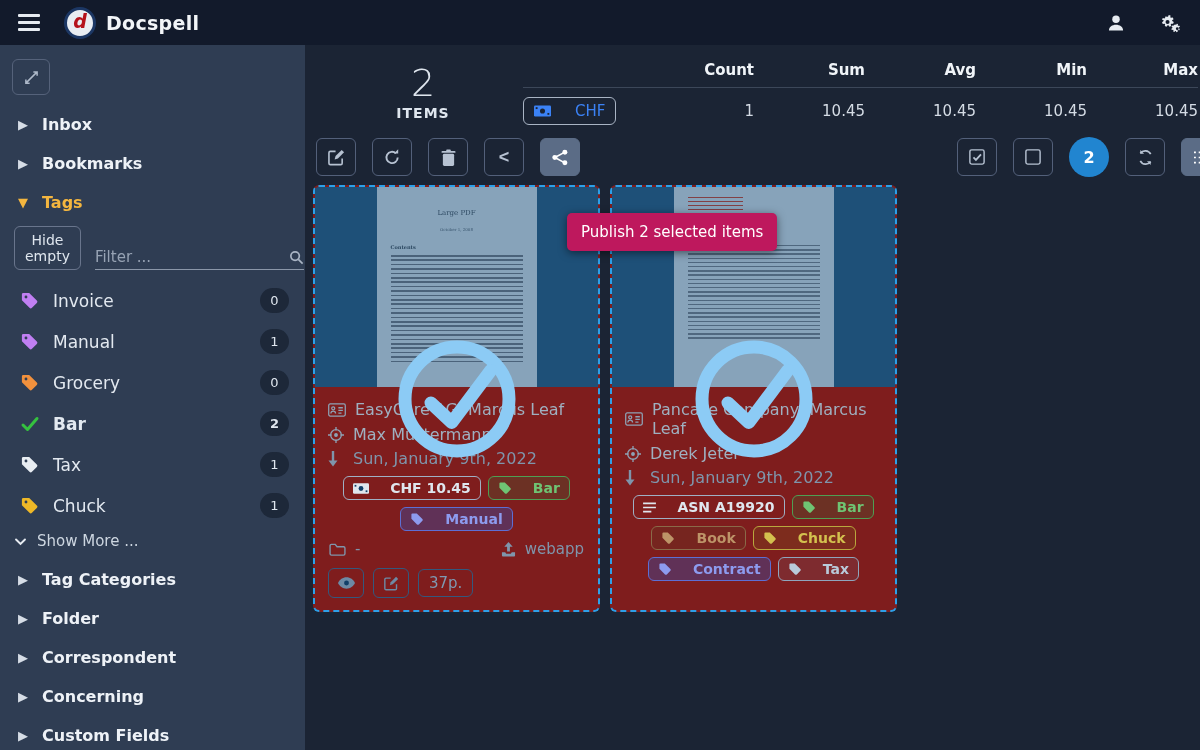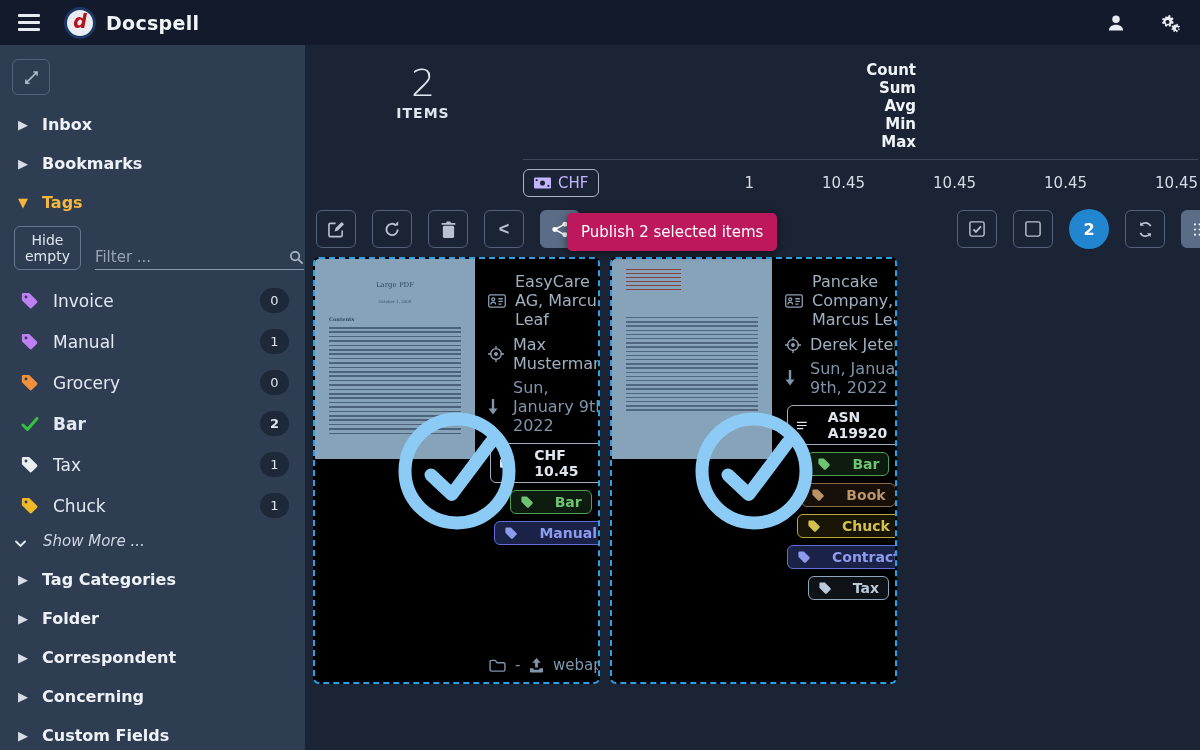--- a/index.html
+++ b/index.html
@@ -36,54 +36,54 @@
   .filter-wrap { flex:1; display:flex; align-items:center; border-bottom:1px solid #8b97a9; padding-bottom:3px; }
   .filter-input { flex:1; background:transparent; border:none; outline:none; color:#a3a3a3; font-size:15px; font-family:inherit; }
   .filter-input::placeholder { color:#97a3b4; }
   .search-icon { color:#aab5c5; display:inline-flex; }
 
   .tag-row { display:flex; align-items:center; padding:8px 16px 8px 20px; gap:13px; font-size:17px; color:#e3e9f0; cursor:pointer; }
   .tag-row .ticon { display:inline-flex; width:20px; }
   .tag-row.selected { font-weight:bold; }
   .tag-count { margin-left:auto; background:#1d2839; min-width:29px; height:25px; border-radius:13px;
     display:flex; align-items:center; justify-content:center; font-size:13px; color:#dfe6ee; }
-  .show-more { display:flex; align-items:flex-end; gap:16px; padding:6px 16px 10px 14px; font-size:15px; color:#cdd6e0; cursor:pointer;font-style:italic; }
+  .show-more { display:flex; align-items:center; gap:10px; padding:6px 16px 10px 14px; font-size:15px; color:#cdd6e0; cursor:pointer; }
 
   
   .stats-row { display:flex; padding:16px 26px 6px 50px; }
   .items-block { width:120px; text-align:center; padding-top:2px; }
   .items-count { font-size:38px; color:#dfe6ee; font-weight:300; line-height:1.1; }
   .items-label { font-size:14px; font-weight:bold; color:#dfe6ee; letter-spacing:1px; }
   .stats-table { flex:1; margin-left:40px; }
   .stat-hrow, .stat-vrow { display:flex; align-items:center; }
-  .stat-hrow { border-bottom:1px solid #3c4759; padding-bottom:8px;flex-direction:column; }
+  .stat-hrow { border-bottom:1px solid #3c4759; padding-bottom:8px; }
   .stat-vrow { padding-top:9px; }
   .stat-c0 { width:120px; }
   .stat-col { width:111px; text-align:right; font-size:15px; }
   .stat-hrow .stat-col { font-weight:bold; color:#f0f4f8; }
   .stat-vrow .stat-col { color:#d5dce5; }
-  .chf-badge { display:inline-flex; align-items:center; gap:7px; border:1px solid #a9b4c4; border-radius:6px;
-    padding:4px 10px; font-size:15px; color:#c4b5fd; }
+  .chf-badge { display:inline-flex; align-items:center; gap:24px; border:1px solid #a9b4c4; border-radius:6px;
+    padding:4px 10px; font-size:15px; color:#3b82f6; }
 
   
   .toolbar { display:flex; justify-content:space-between; align-items:center; margin:6px 3px 8px 3px; }
   .tb-group { display:flex; align-items:center; gap:16px; }
   .tb-btn { width:40px; height:38px; border:1px solid #53607a; background:transparent; border-radius:6px;
     color:#b7c2d2; display:flex; align-items:center; justify-content:center; cursor:pointer; font-size:17px; }
   .tb-btn.active { background:#5b6c86; border-color:#5b6c86; color:#fff; }
   .count-bubble { width:40px; height:40px; border-radius:50%; background:#2185d0; color:#fff; font-weight:bold;
     font-size:16px; display:flex; align-items:center; justify-content:center; }
 
   .tooltip { position:absolute; left:262px; top:168px; background:#be185d; color:#fff; font-size:15px;
     padding:10px 14px; border-radius:5px; z-index:30; white-space:nowrap; box-shadow:0 2px 8px rgba(0,0,0,.5); }
 
   
   .cards-row { display:flex; gap:10px; }
-  .card { width:287px; height:427px; border:2px dashed #2da0e8; border-radius:6px; background:#000000;
-    display:flex; flex-direction:row; position:relative; overflow:hidden; cursor:pointer; }
+  .card { width:287px; height:427px; border:2px dashed #2da0e8; border-radius:6px; background:#7f1d1d;
+    display:flex; flex-direction:column; position:relative; overflow:hidden; cursor:pointer; }
   .preview { height:200px; background:#1e5078; display:flex; justify-content:center; overflow:hidden; flex-shrink:0; }
   .page-thumb { width:160px; background:#87a3ba; margin-top:0; padding:22px 14px 8px 14px; font-family:"DejaVu Serif","Liberation Serif",serif; }
   .page-title { text-align:center; font-size:7px; color:#2e4a63; }
   .page-sub { text-align:center; font-size:4px; color:#3a566f; margin-top:10px; }
   .page-head { font-size:5px; font-weight:bold; color:#2e4a63; margin-top:12px; }
   .page-lines { height:110px; margin-top:5px;
     background:repeating-linear-gradient(to bottom, rgba(42,64,88,.65) 0 1.6px, transparent 1.6px 4.4px); }
   .letter-addr { width:55px; height:22px; margin-top:-12px;
     background:repeating-linear-gradient(to bottom, rgba(130,40,40,.8) 0 1.5px, transparent 1.5px 4px); }
   .letter-lines { height:95px; margin-top:26px;

